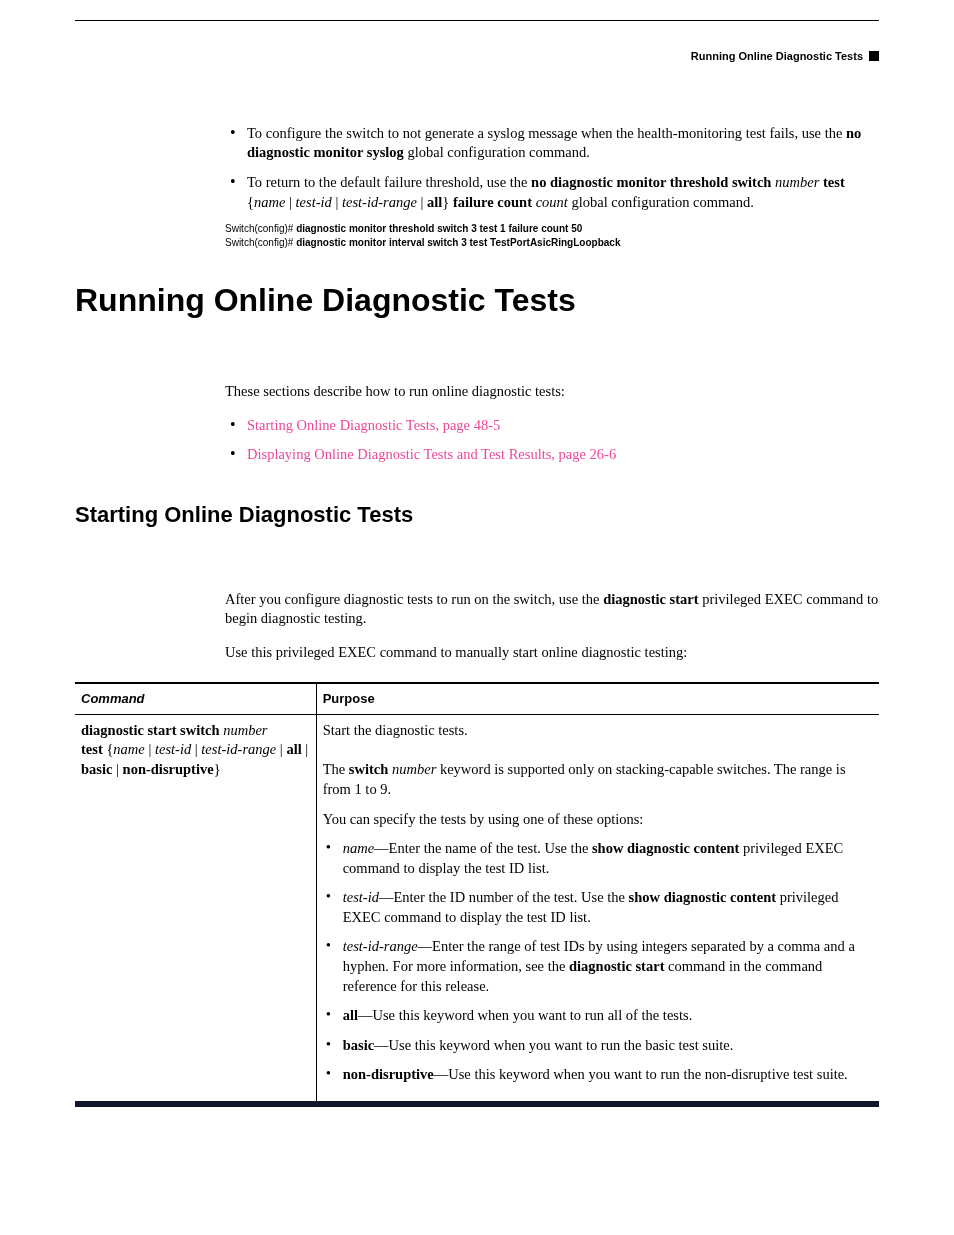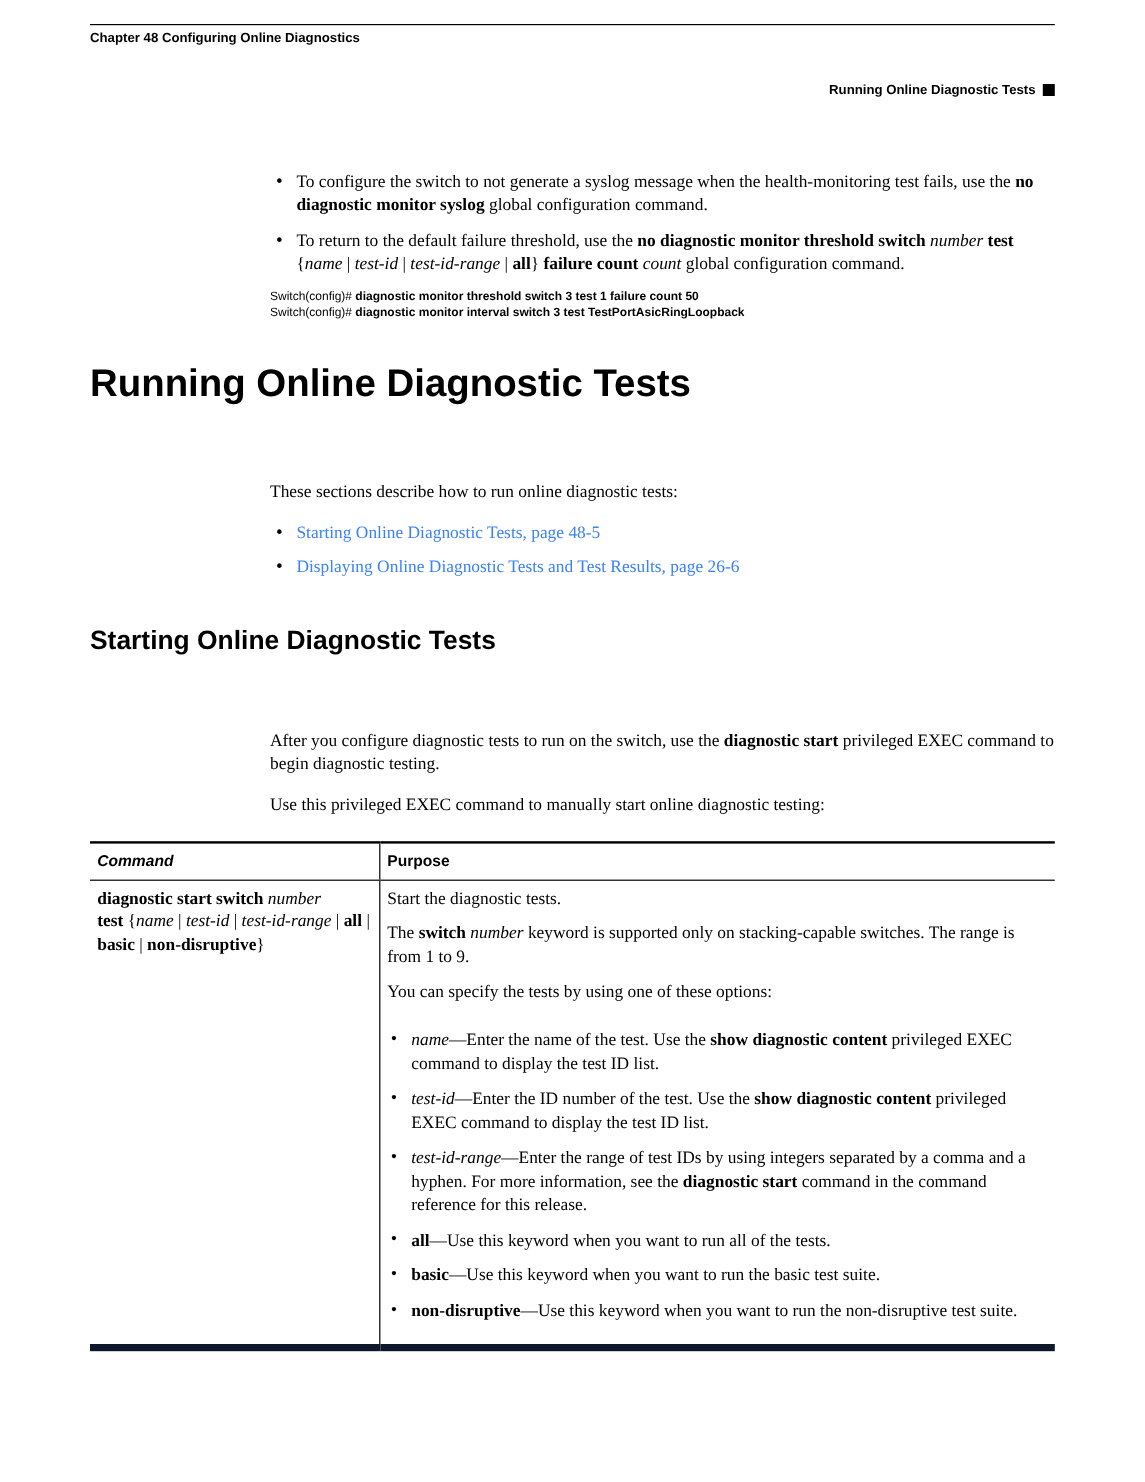--- a/index.html
+++ b/index.html
@@ -82,21 +82,21 @@
     font-size: 32px;
     margin: 30px 0 20px 0;
   }
   h2 {
     font-family: Arial, Helvetica, sans-serif;
     font-weight: bold;
     font-size: 22px;
     margin: 35px 0 12px 0;
   }
   a.link {
-    color: #3b82f6;
+    color: #ec4899;
     text-decoration: none;
   }
   table.cmd {
     border-collapse: collapse;
     width: 100%;
     margin-top: 20px;
   }
   table.cmd th {
     font-family: Arial, Helvetica, sans-serif;
     font-size: 13px;
@@ -133,23 +133,20 @@
     font-size: 15px;
     line-height: 1.1;
   }
 </style>
 </head>
 <body>
 
 <div class="page">
 
   <div class="header-rule"></div>
-  <div class="header-line">
-    <span>Chapter 48    Configuring Online Diagnostics</span>
-  </div>
   <div class="header-section">
     <span>Running Online Diagnostic Tests</span>
     <span class="dec-box"></span>
   </div>
 
   <div class="content">
     <ul>
       <li>
         <span>To configure the switch to not generate a syslog message when the health-monitoring test fails, use the </span><b>no diagnostic monitor syslog</b><span> global configuration command.</span>
       </li>
@@ -189,25 +186,25 @@
         <tr>
       <th>Command</th>
       <th>Purpose</th>
     </tr>
     <tr>
       <td>
         <b>diagnostic start switch</b><i> number</i><br>
         <b>test</b><span> {</span><i>name</i><span> | </span><i>test-id</i><span> | </span><i>test-id-range</i><span> | </span><b>all</b><span> | </span><b>basic</b><span> | </span><b>non-disruptive</b><span>}</span>
       </td>
       <td>
-        <p class="para" style="margin-bottom:10px">Start the diagnostic tests.</p>
+        <p class="para" style="margin-bottom:20px">Start the diagnostic tests.</p>
         <p class="para" style="margin-bottom:10px">
           <span>The </span><b>switch</b><i> number</i><span> keyword is supported only on stacking-capable switches. The range is from 1 to 9.</span>
         </p>
-        <p class="para" style="margin-bottom:20px">You can specify the tests by using one of these options:</p>
+        <p class="para" style="margin-bottom:10px">You can specify the tests by using one of these options:</p>
         <ul class="table-ul">
           <li><i>name</i><span>—Enter the name of the test. Use the </span><b>show diagnostic content</b><span> privileged EXEC command to display the test ID list.</span></li>
           <li><i>test-id</i><span>—Enter the ID number of the test. Use the </span><b>show diagnostic content</b><span> privileged EXEC command to display the test ID list.</span></li>
           <li><i>test-id-range</i><span>—Enter the range of test IDs by using integers separated by a comma and a hyphen. For more information, see the </span><b>diagnostic start</b><span> command in the command reference for this release.</span></li>
           <li><b>all</b><span>—Use this keyword when you want to run all of the tests.</span></li>
           <li><b>basic</b><span>—Use this keyword when you want to run the basic test suite.</span></li>
           <li><b>non-disruptive</b><span>—Use this keyword when you want to run the non-disruptive test suite.</span></li>
         </ul>
       </td>
     </tr>

